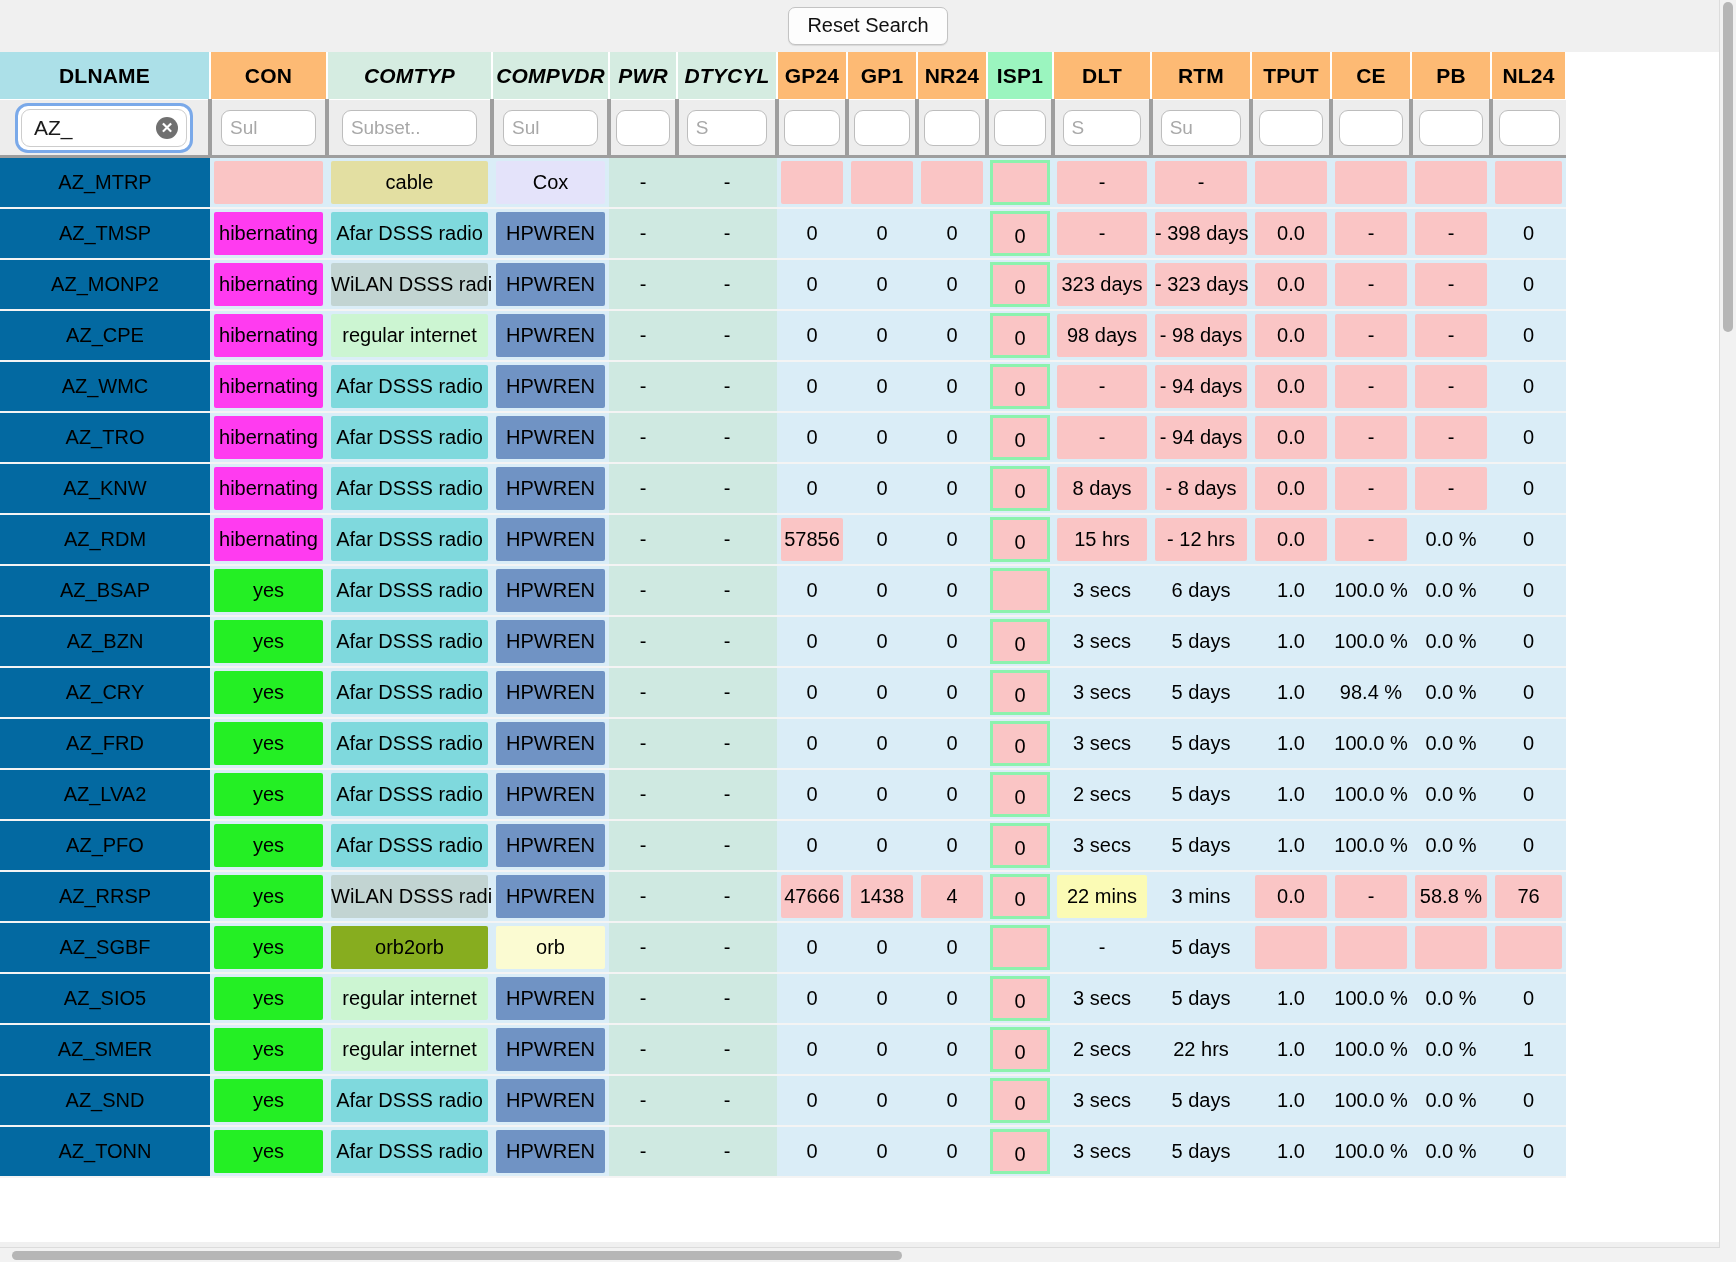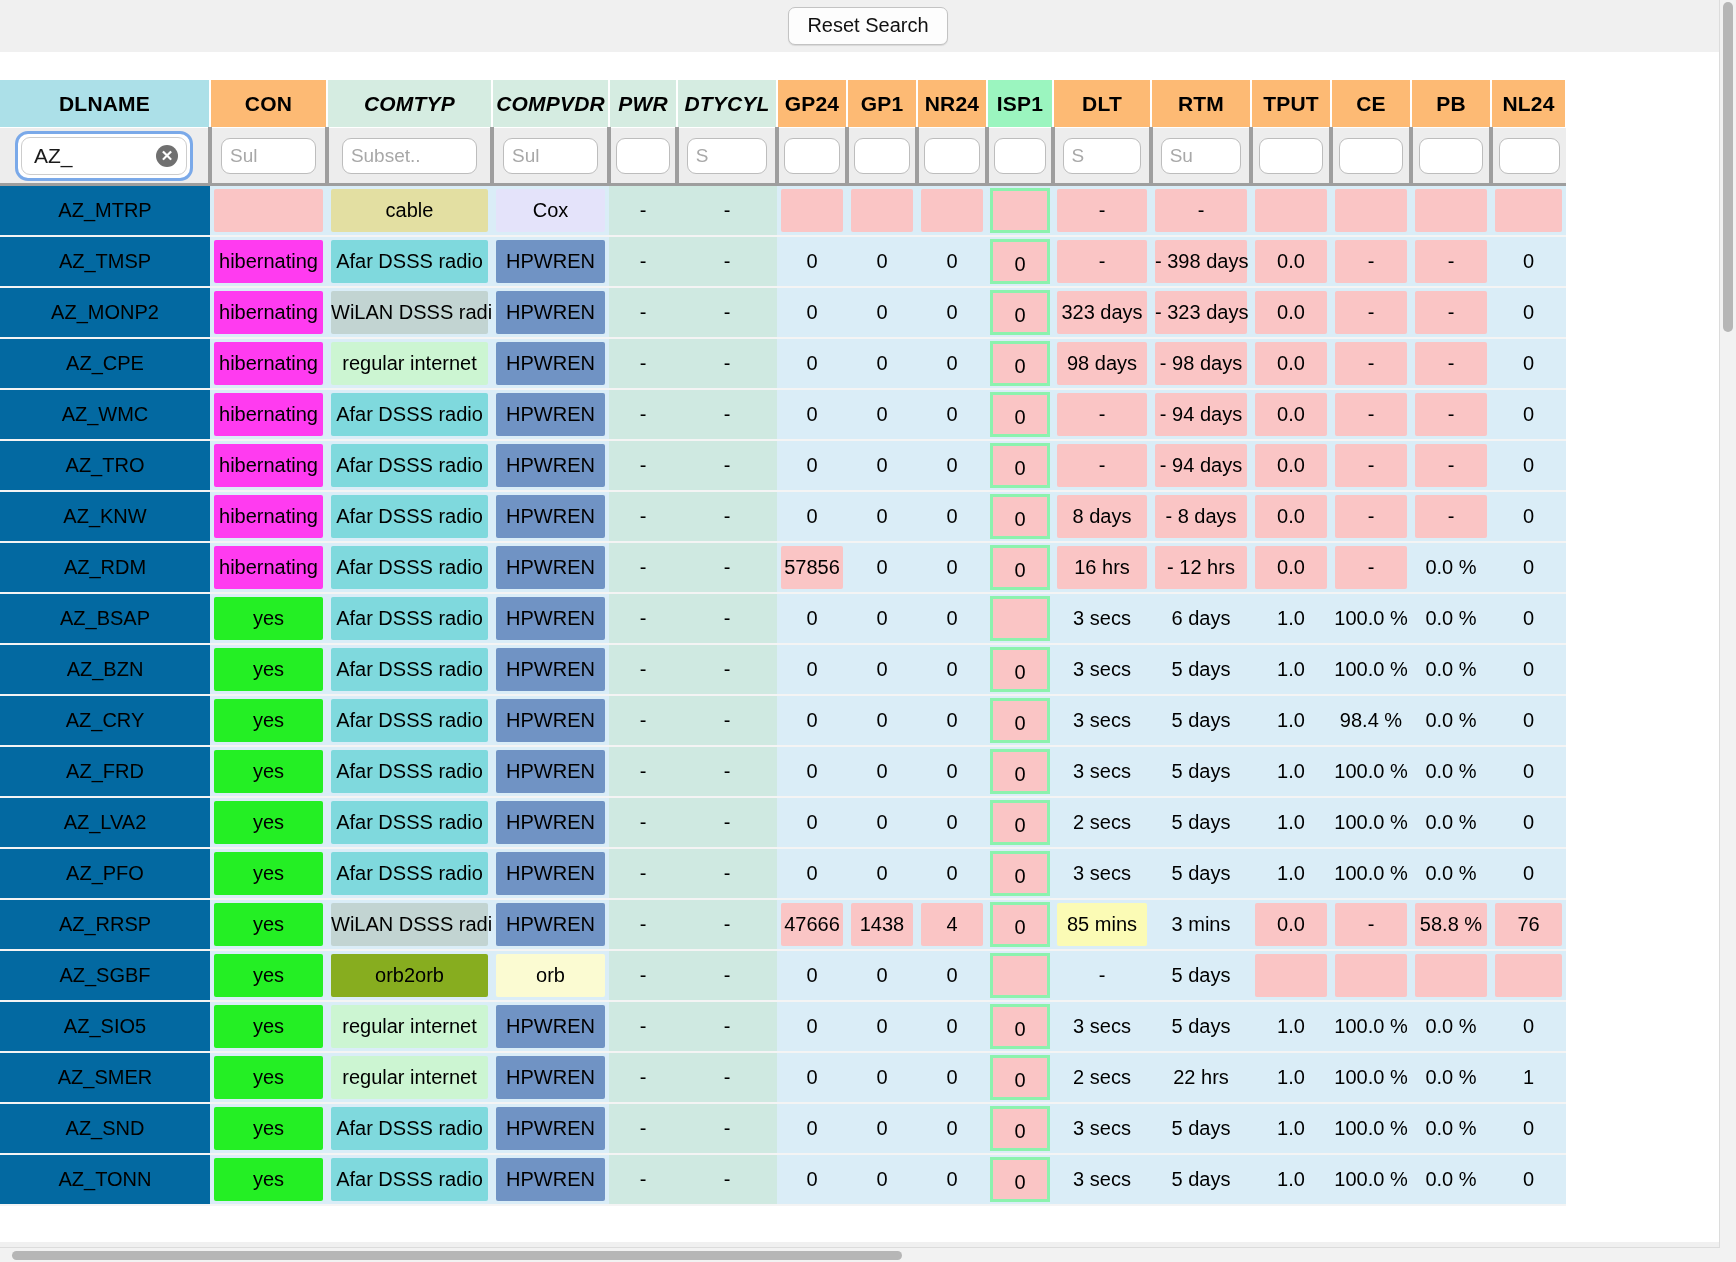--- a/index.html
+++ b/index.html
@@ -23,21 +23,21 @@
     box-shadow:0 1px 1px rgba(0,0,0,.10);
     cursor:pointer;line-height:1.1;
   }
 
   
   .table-wrap{
     position:absolute;left:0;top:52px;
     width:1720px;height:1190px;
     overflow:hidden;background:#fff;
   }
-  table.grid{border-collapse:collapse;table-layout:fixed;width:1456px;margin-top:28px;}
+  table.grid{border-collapse:collapse;table-layout:fixed;width:1456px;}
   table.grid td, table.grid th{padding:0;margin:0;}
 
   
   th.hdr{
     height:47px;
     font-size:21px;font-weight:bold;color:#000;
     text-align:center;vertical-align:middle;
     background:#fdba74;
     border-right:2px solid #ffffff;
     border-bottom:1px solid #ffffff;
@@ -490,21 +490,21 @@
             <td class="cell teal">-</td>
             <td class="cell">
               <span class="chip pink">57856</span>
             </td>
             <td class="cell">0</td>
             <td class="cell">0</td>
             <td class="cell isp">
               <span class="isp-frame">0</span>
             </td>
             <td class="cell">
-              <span class="chip pink">16 hrs</span>
+              <span class="chip pink">15 hrs</span>
             </td>
             <td class="cell">
               <span class="chip pink">- 12 hrs</span>
             </td>
             <td class="cell">
               <span class="chip pink">0.0</span>
             </td>
             <td class="cell">
               <span class="chip pink">-</span>
             </td>
@@ -686,21 +686,21 @@
             <td class="cell">
               <span class="chip pink">1438</span>
             </td>
             <td class="cell">
               <span class="chip pink">4</span>
             </td>
             <td class="cell isp">
               <span class="isp-frame">0</span>
             </td>
             <td class="cell">
-              <span class="chip yellow">85 mins</span>
+              <span class="chip yellow">22 mins</span>
             </td>
             <td class="cell">3 mins</td>
             <td class="cell">
               <span class="chip pink">0.0</span>
             </td>
             <td class="cell">
               <span class="chip pink">-</span>
             </td>
             <td class="cell">
               <span class="chip pink">58.8 %</span>

